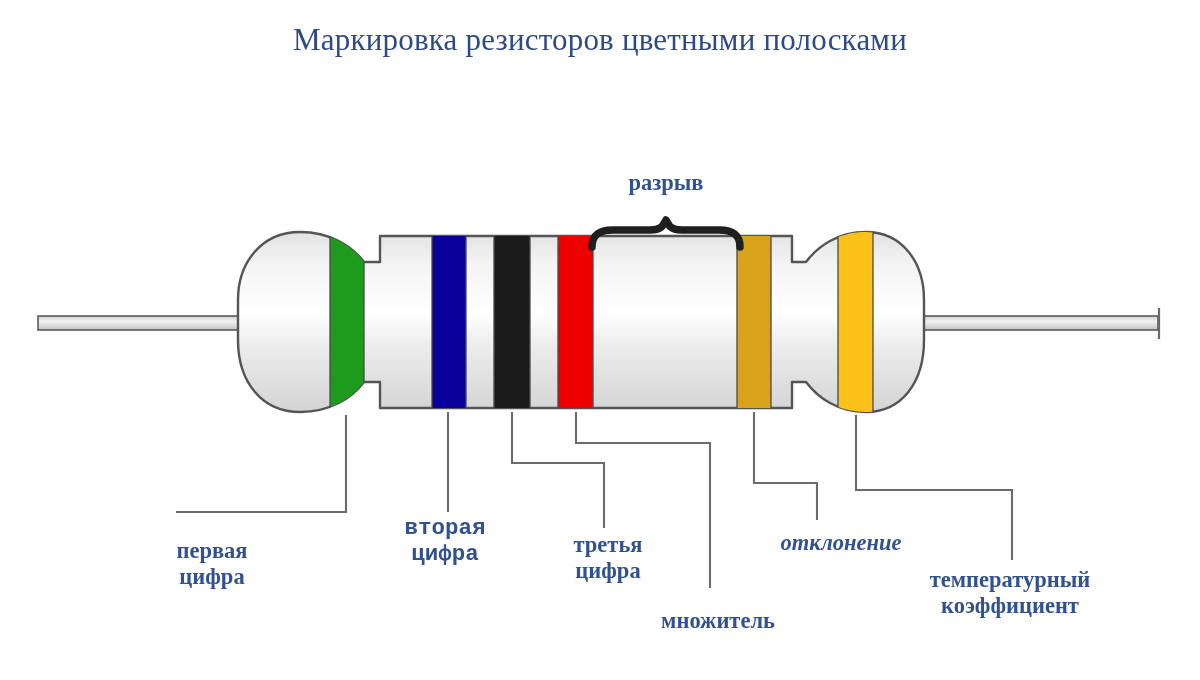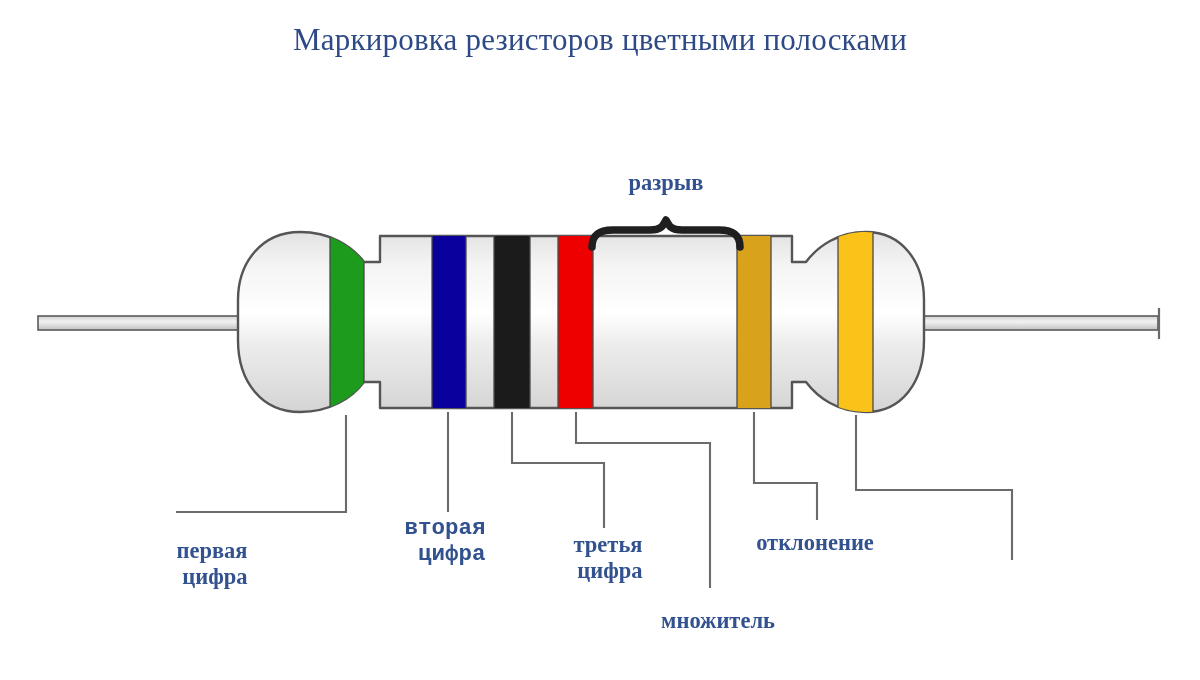--- a/index.html
+++ b/index.html
@@ -30,21 +30,21 @@
     white-space: nowrap;
   }
   .label {
     position: absolute;
     color: #32518f;
     font-size: 22.5px;
     line-height: 1.16;
     font-weight: 700;
     white-space: pre;
   }
-  .label.ctr { text-align: right; transform: translateX(-50%); }
+  .label.ctr { text-align: center; transform: translateX(-50%); }
   #svg-layer {
     position: absolute;
     left: 0; top: 0;
     width: 1200px;
     height: 680px;
   }
 </style>
 </head>
 <body>
 
@@ -158,15 +158,17 @@
 
   <div class="label ctr" style="left:666px; top:170px;">разрыв</div>
 
   <div class="label ctr" style="left:212px; top:538px;">первая
 цифра</div>
   <div class="label ctr" style="left:445px; top:515px;font-family:Liberation Mono, monospace;">вторая
 цифра</div>
   <div class="label ctr" style="left:608px; top:532px;">третья
 цифра</div>
   <div class="label ctr" style="left:718px; top:608px;">множитель</div>
-  <div class="label ctr" style="left:815px; top:530px;">отклонение</div>
+  <div class="label ctr" style="left:841px; top:530px;font-style:italic;">отклонение</div>
+  <div class="label ctr" style="left:1010px; top:567px;">температурный
+коэффициент</div>
 
 </div>
 
 </body></html>

